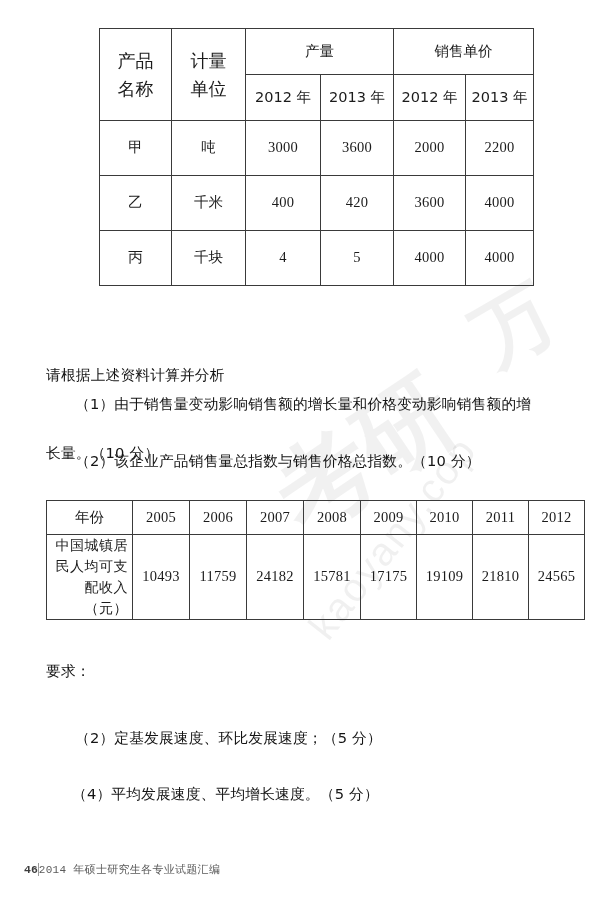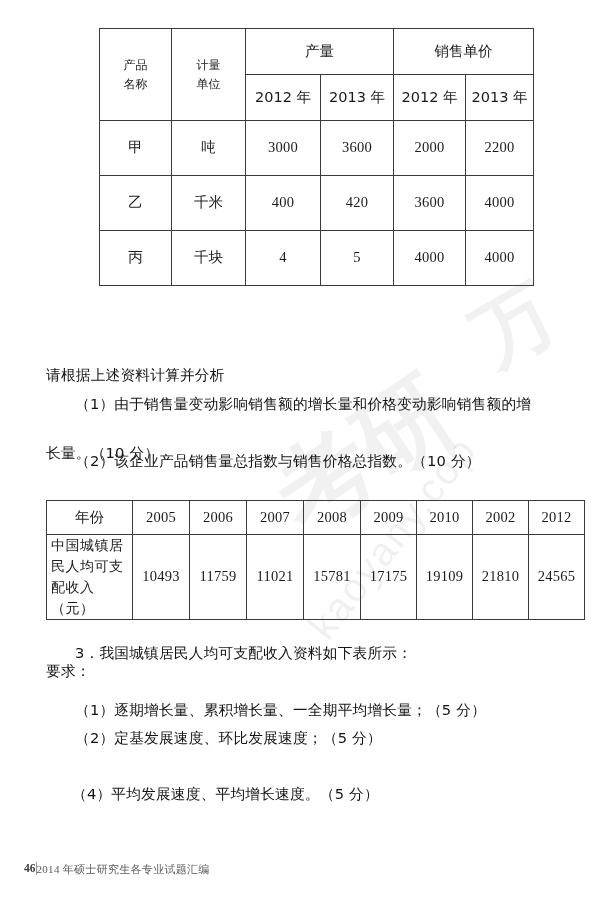--- a/index.html
+++ b/index.html
@@ -93,33 +93,33 @@
   #product-table {
     left: 99px;
     top: 28px;
     width: 434px;
   }
   #product-table td { height: 54px; }
   #product-table tr.head-row-1 td { height: 45px; }
   #product-table tr.head-row-2 td { height: 45px; }
   #product-table td.stack {
     line-height: 1.55;
-    font-size: 12px;
+    font-size: 18px;
   }
 
   
   #income-table {
     left: 46px;
     top: 500px;
     width: 538px;
   }
   #income-table td { height: 33px; }
   #income-table tr.data-row td { height: 68px; }
   #income-table td.rowlabel {
-    text-align: left;
+    text-align: right;
     padding: 0 4px;
     font-size: 14px;
     line-height: 1.5;
     letter-spacing: 0.5px;
   }
 
   
   .para {
     position: absolute;
     font-family: "DejaVu Sans", "Liberation Sans", sans-serif;
@@ -139,23 +139,23 @@
   #p-req-2        { left: 75px;  top: 729px; }
   #p-req-3        { left: 75px;  top: 757px; }
   #p-req-4        { left: 72px;  top: 785px; }
 
   
   #page-footer {
     position: absolute;
     left: 24px;
     top: 862px;
     display: flex;
-    align-items: flex-start;
+    align-items: center;
     gap: 0;
-    font-family: Liberation Serif, serif;
+    font-family: Liberation Mono, monospace;
     color: #6d6d6d;
     font-size: 11px;
   }
   #footer-page-number {
     font-weight: 700;
     color: #3c3c3c;
     font-size: 11.5px;
   }
   #footer-divider {
     width: 1px;
@@ -254,44 +254,42 @@
     </colgroup>
     <tbody>
       <tr>
         <td class="cjk">年份</td>
         <td class="num">2005</td>
         <td class="num">2006</td>
         <td class="num">2007</td>
         <td class="num">2008</td>
         <td class="num">2009</td>
         <td class="num">2010</td>
-        <td class="num">2002</td>
+        <td class="num">2011</td>
         <td class="num">2012</td>
       </tr>
       <tr class="data-row">
         <td class="cjk rowlabel">
           <span>中国城镇居</span><br>
           <span>民人均可支</span><br>
           <span>配收入（元）</span>
         </td>
         <td class="num">10493</td>
         <td class="num">11759</td>
-        <td class="num">11021</td>
+        <td class="num">24182</td>
         <td class="num">15781</td>
         <td class="num">17175</td>
         <td class="num">19109</td>
         <td class="num">21810</td>
         <td class="num">24565</td>
       </tr>
     </tbody>
   </table>
 
-  <div class="para" id="p-item3">3．我国城镇居民人均可支配收入资料如下表所示：</div>
   <div class="para" id="p-req-label">要求：</div>
-  <div class="para" id="p-req-1">（1）逐期增长量、累积增长量、一全期平均增长量；（5 分）</div>
   <div class="para" id="p-req-2">（2）定基发展速度、环比发展速度；（5 分）</div>
   <div class="para" id="p-req-4">（4）平均发展速度、平均增长速度。（5 分）</div>
 
   <div id="page-footer">
     <span id="footer-page-number">46</span>
     <span id="footer-divider"></span>
     <span id="footer-title">2014 年硕士研究生各专业试题汇编</span>
   </div>
 
 </div>

